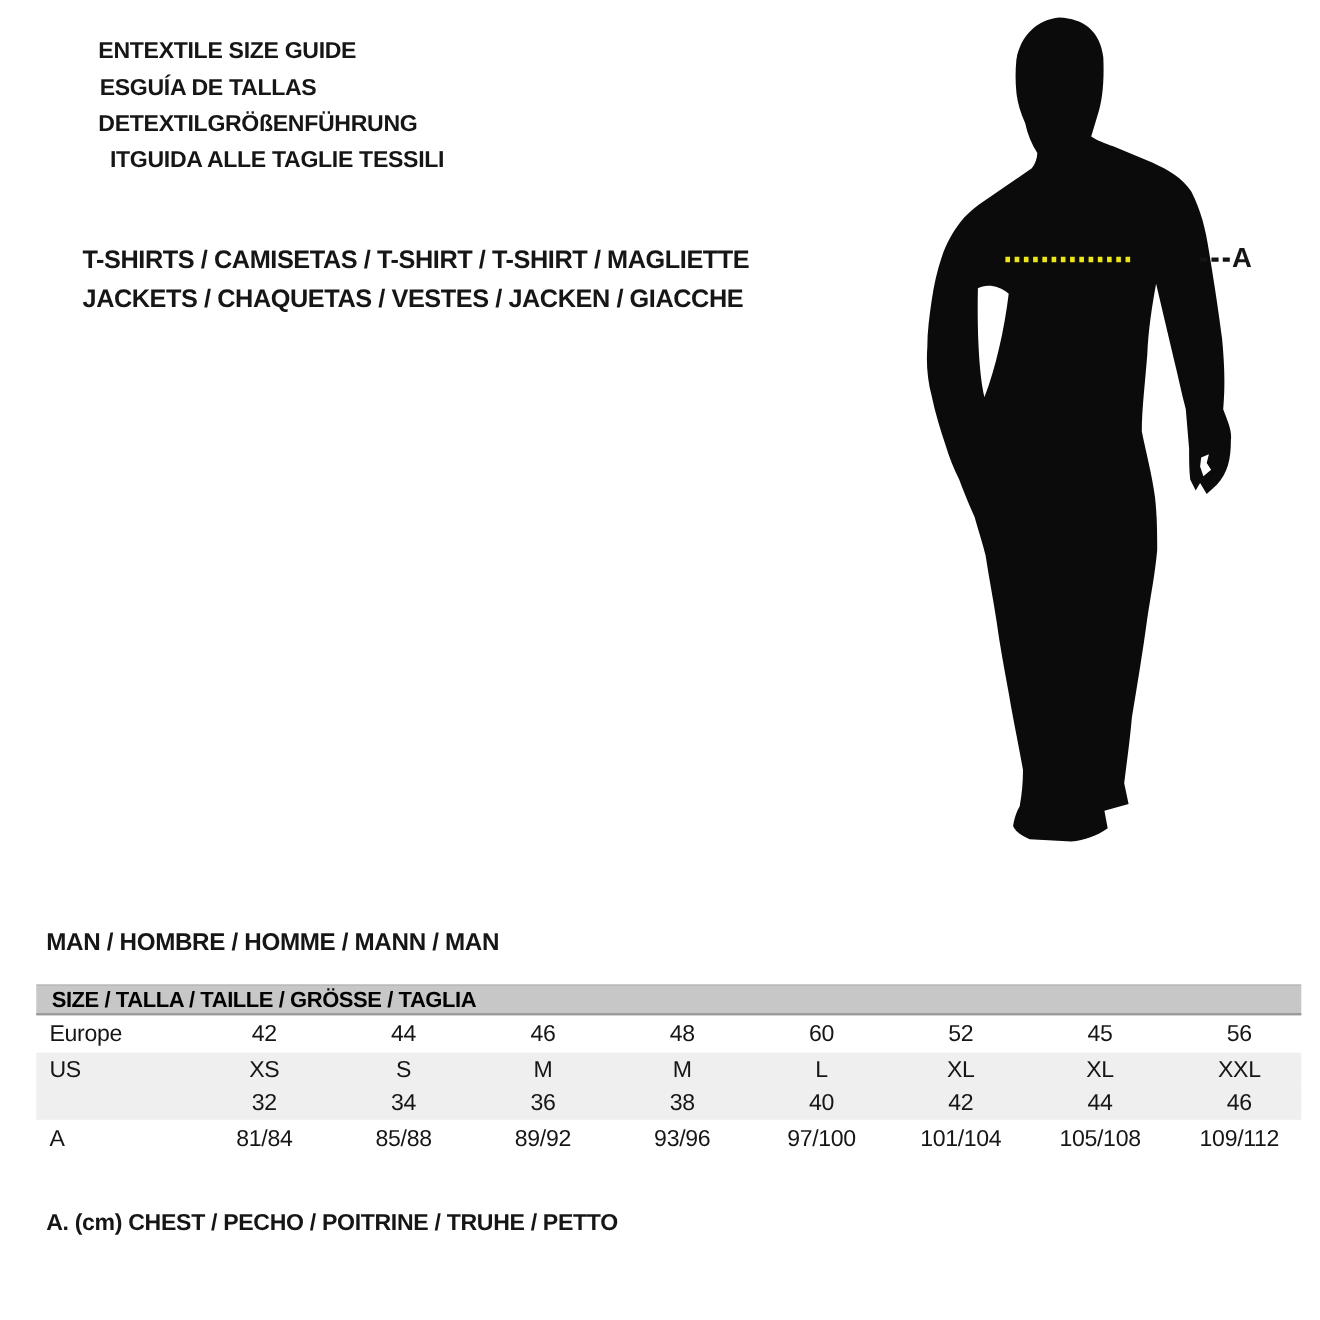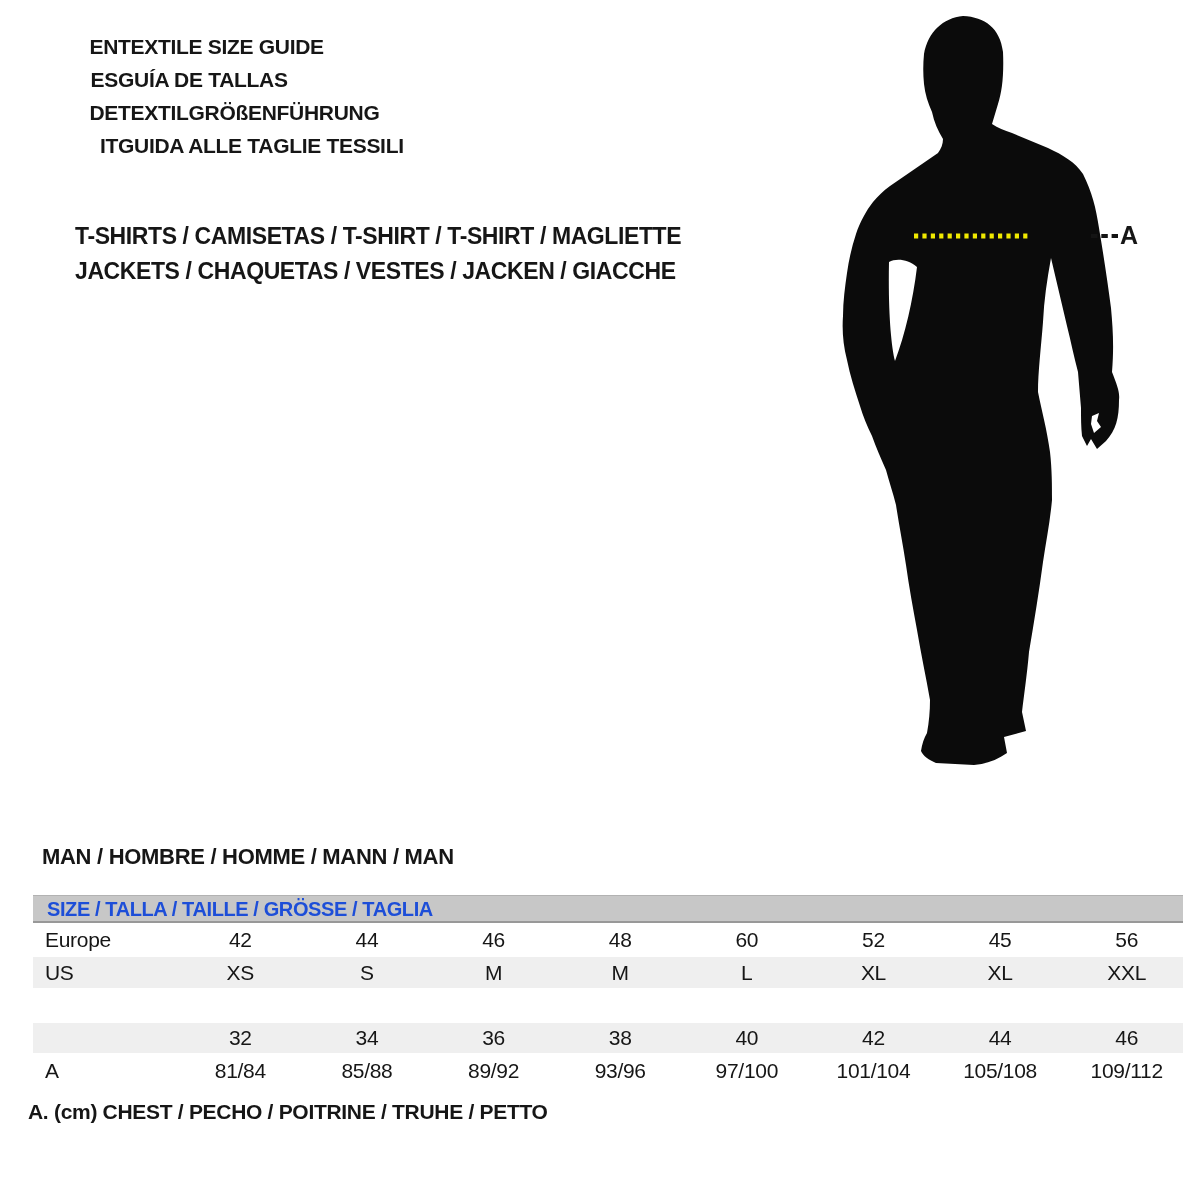--- a/index.html
+++ b/index.html
@@ -32,33 +32,33 @@
 
   
   .section-title { position: absolute; left: 42px; top: 844px;
                    font-size: 22px; font-weight: bold; letter-spacing: -0.3px; }
 
   
   .size-table { position: absolute; left: 33px; top: 895px; width: 1150px; }
   .table-header { height: 28px; background: #c7c7c7;
                   border-top: 1px solid #b2b2b2; border-bottom: 2px solid #989898;
                   font-weight: bold; font-size: 20px; line-height: 26px;
-                  padding-left: 14px; letter-spacing: -0.4px; color: #1d4ed8; }
+                  padding-left: 14px; letter-spacing: -0.4px; color: #000000; }
   .t-row { display: grid; grid-template-columns: 137px repeat(8, 1fr);
            align-items: center; gap: 14px; }
   .t-row.shaded { background: #efefef; }
   .row-europe { height: 34px; }
   .row-us { height: 31px; }
-  .row-num { height: 30px; margin-top: 35px; }
+  .row-num { height: 30px; }
   .row-a { height: 36px; }
   .t-label { padding-left: 12px; font-size: 21px; letter-spacing: -0.3px; }
   .t-cell { text-align: center; font-size: 21px; letter-spacing: -0.3px; }
 
   
-  .footnote { position: absolute; left: 28px; top: 1100px;
+  .footnote { position: absolute; left: 42px; top: 1100px;
               font-size: 21px; font-weight: bold; letter-spacing: -0.3px; }
 </style>
 </head>
 <body>
 
 <div class="canvas">
 
   <section class="lang-list">
     <div class="lang-row">
       <span class="lang-code">EN</span>

